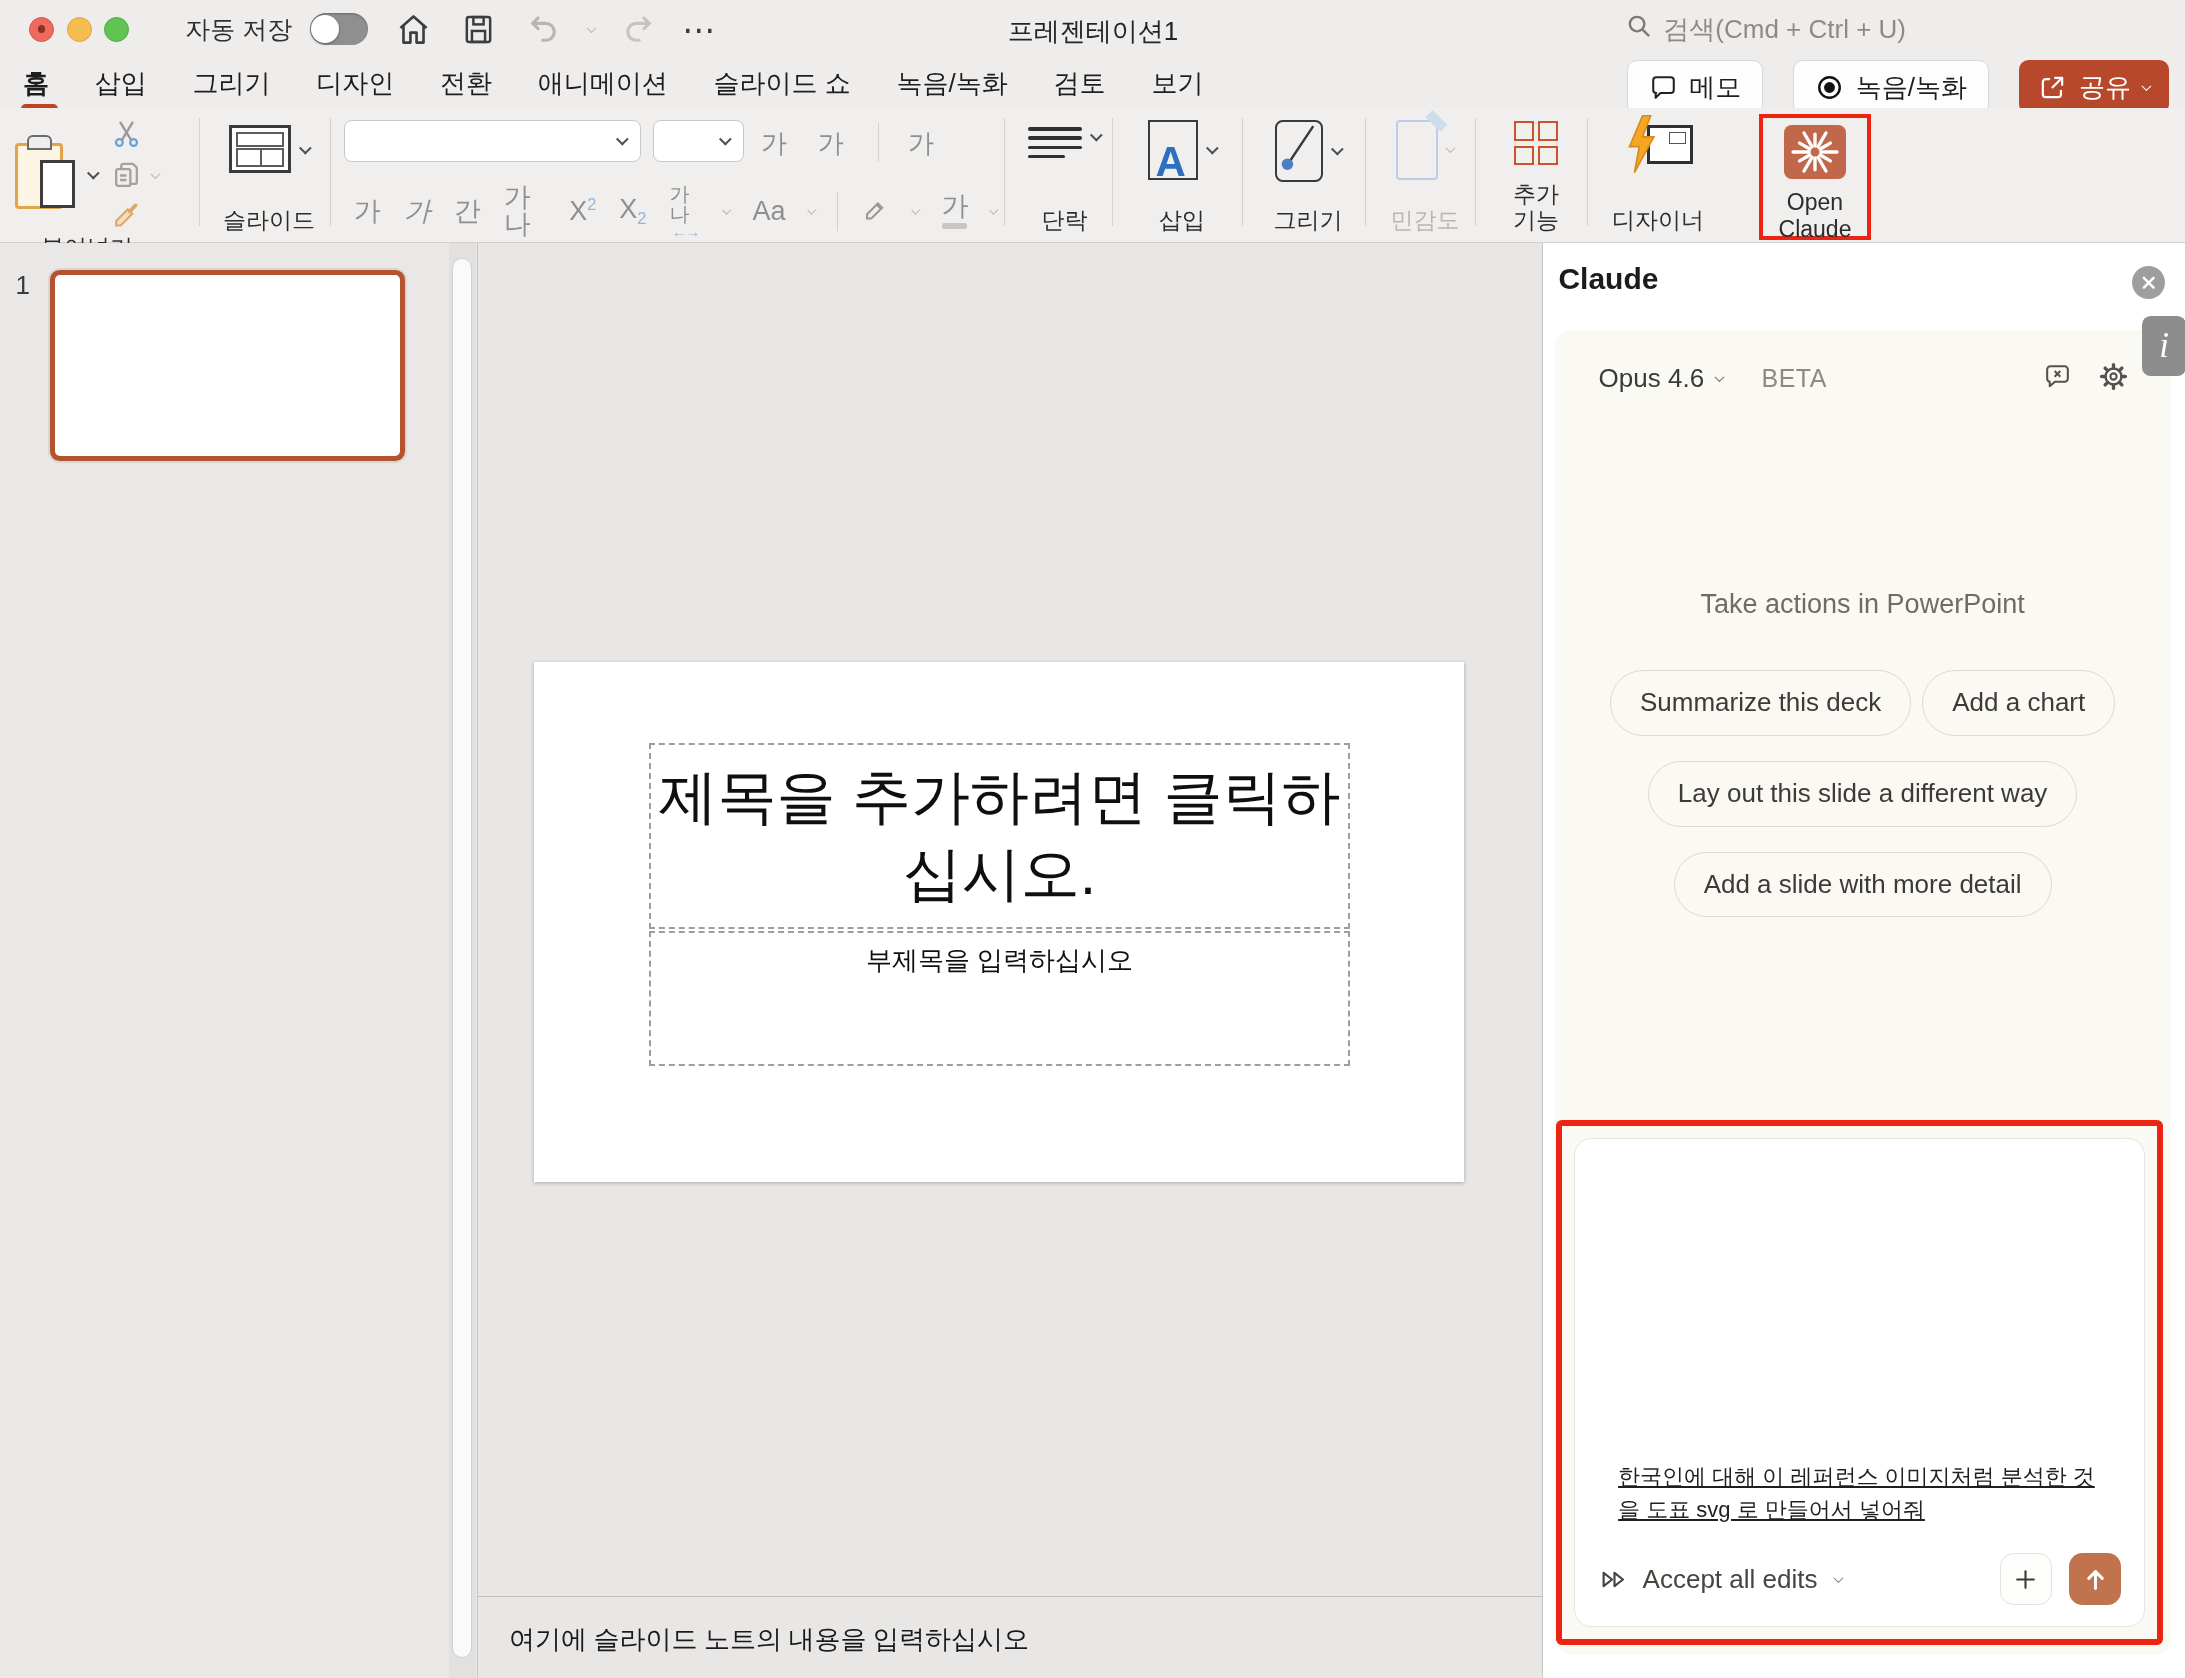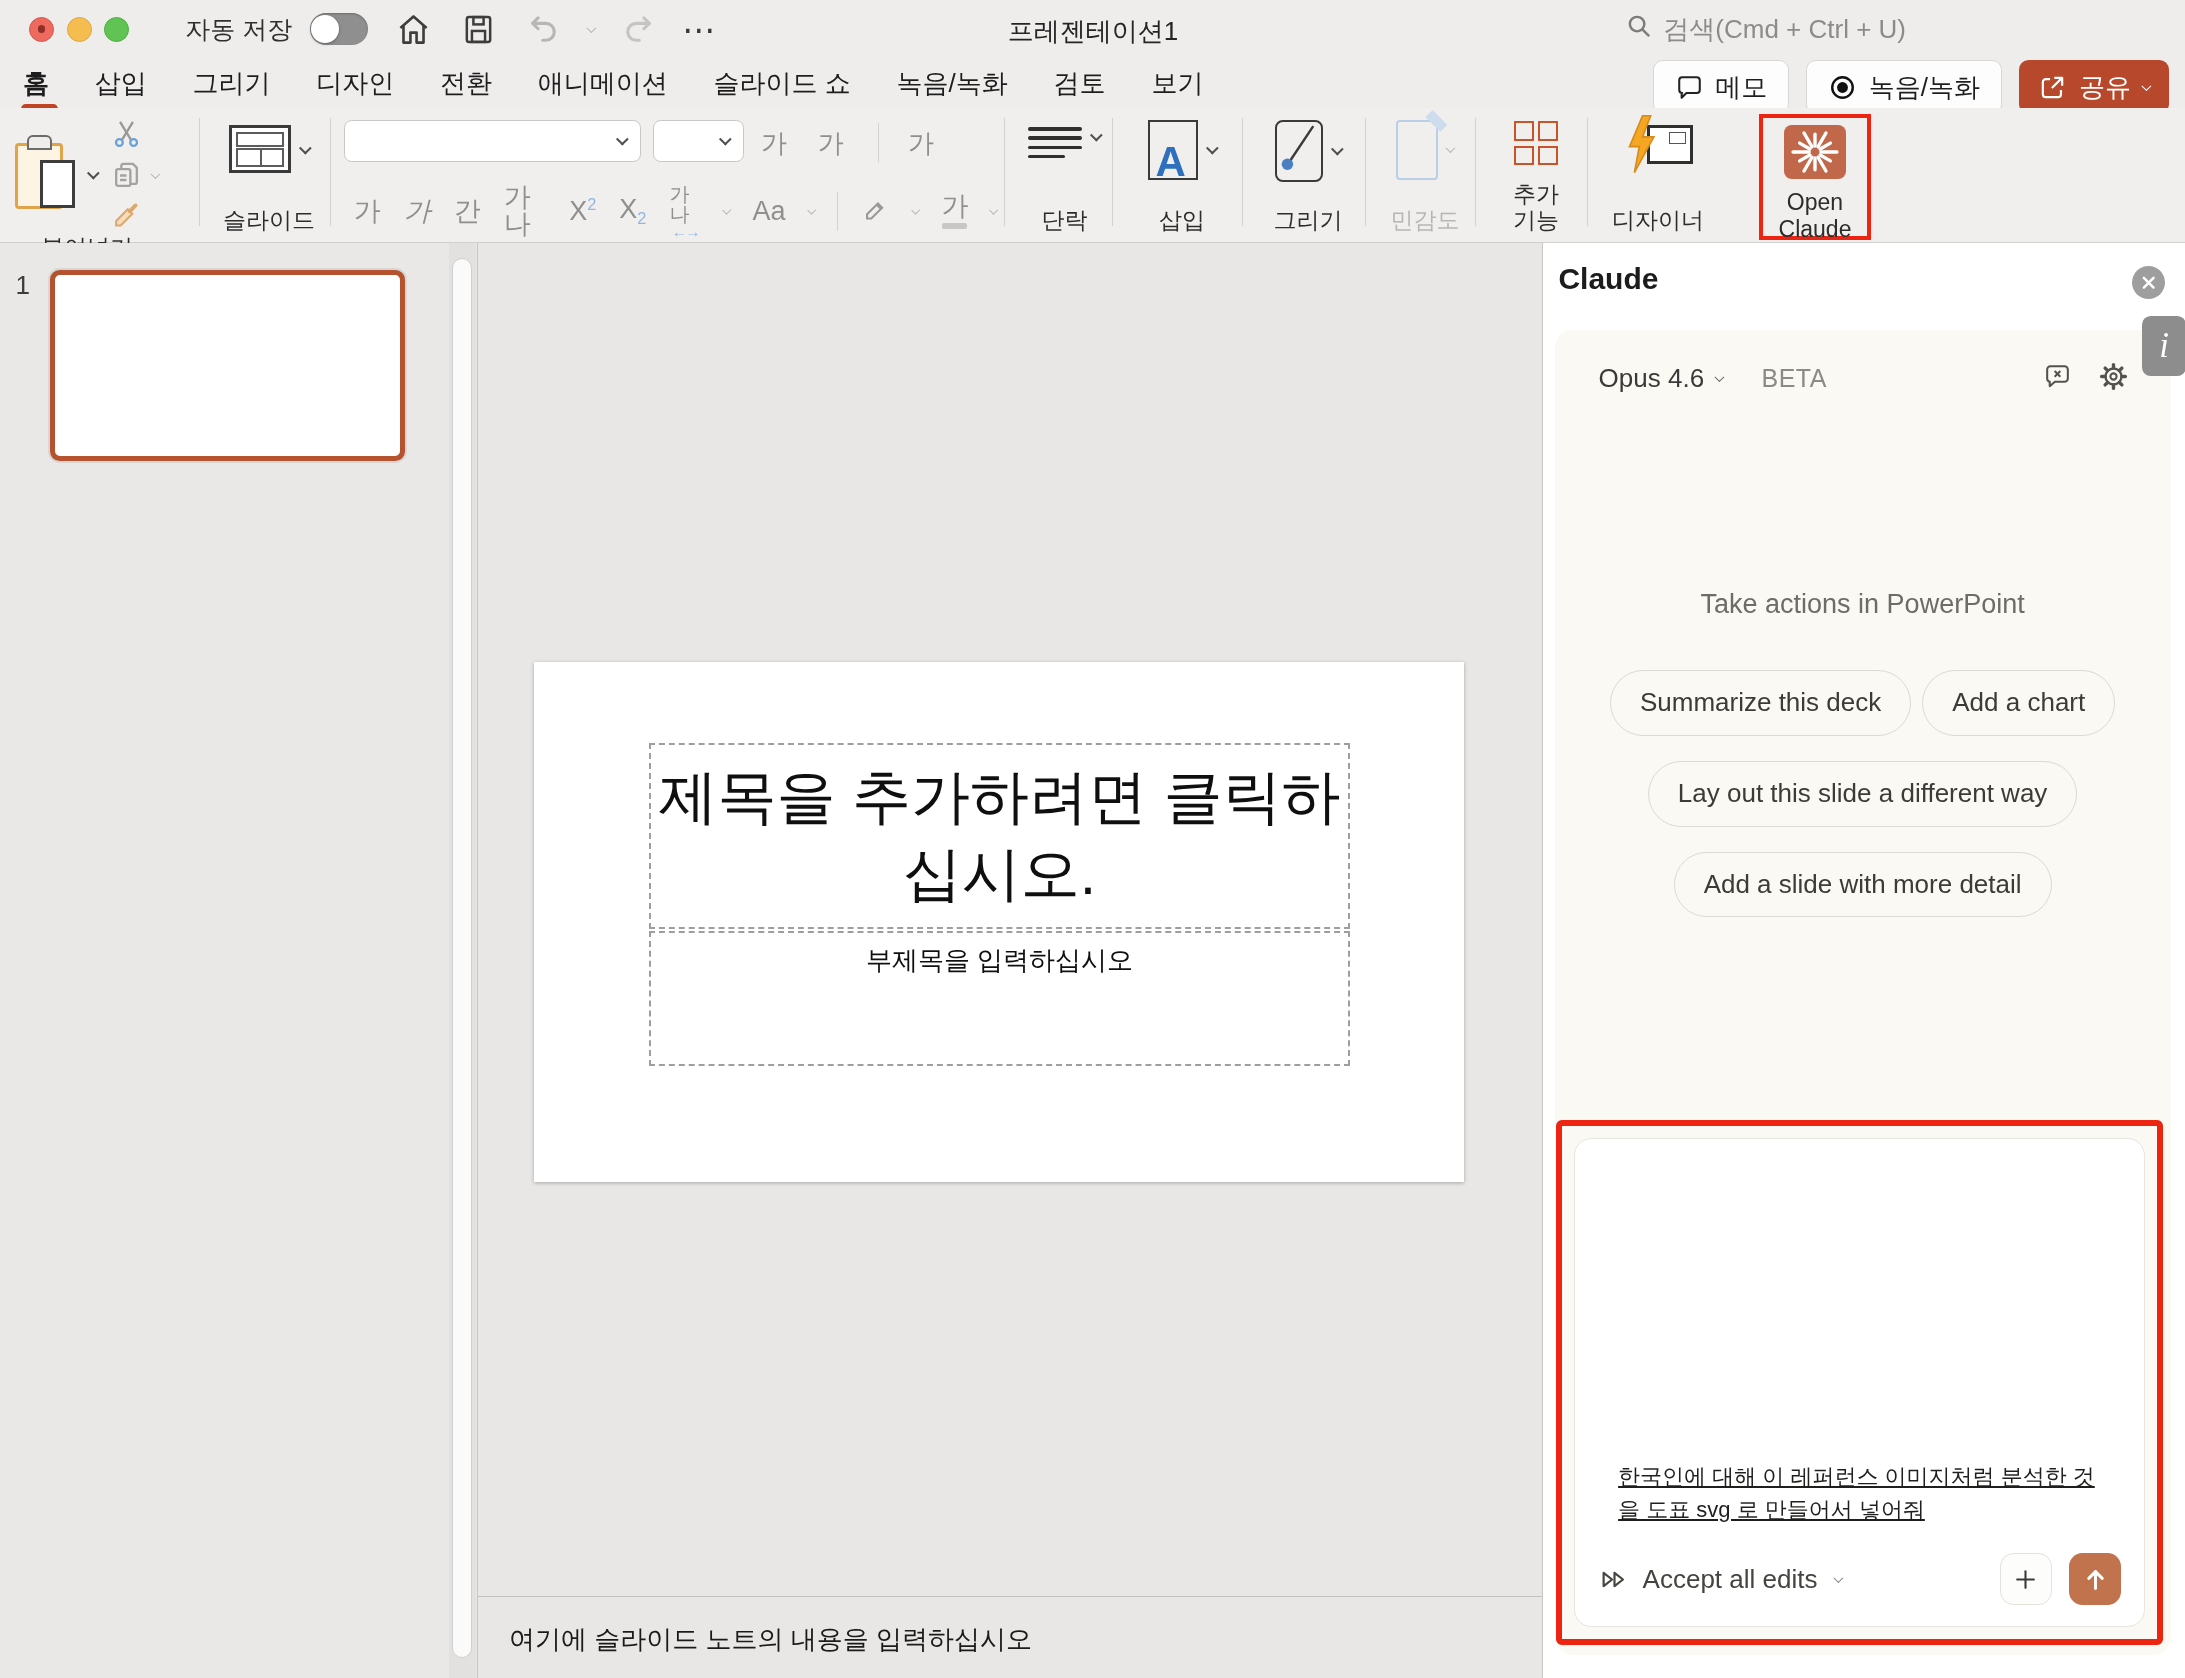--- a/index.html
+++ b/index.html
@@ -23,21 +23,21 @@
   .more-glyph { font-size:33px; color:#3a3a3a; letter-spacing:1.9px; }
   .doc-title { position:absolute; left:50%; transform:translateX(-50%); top:13.5px; font-size:26px; color:#242424; }
   .search { position:absolute; right:280px; top:11.6px; display:flex; align-items:flex-start; gap:9.7px; color:#8d8b89; font-size:26px; }
 
   
   .tabrow { position:absolute; left:0; top:58px; width:100%; height:50px; background:#efedec; }
   .tabs { display:flex; gap:42px; padding-left:21px; align-items:center; height:100%; }
   .tab { font-size:26px; color:#1d1d1d; position:relative; padding:3.9px 1.9px; }
   .tab.sel { font-weight:bold; }
   .tab.sel::after { content:""; position:absolute; left:0; bottom:-9.7px; width:37px; height:9.7px; border-radius:4.8px; background:#c04423; }
-  .quick { position:absolute; right:17.4px; top:1.9px; display:flex; gap:17px; align-items:center; }
+  .quick { position:absolute; right:17.4px; top:1.9px; display:flex; gap:30px; align-items:center; }
   .pillbtn { display:flex; align-items:center; gap:11.6px; background:#fdfdfd; border:1px solid #d9d7d5; border-radius:9.7px; padding:8.7px 21px; font-size:26px; color:#1e1e1e; }
   .sharebtn { display:flex; align-items:center; gap:11.6px; background:#b8482b; border-radius:9.7px; padding:9.7px 19.3px; font-size:26px; color:#fff; }
 
   
   .ribbon { position:absolute; left:0; top:108px; width:100%; height:135px; background:#f1efee; border-bottom:1px solid #d2d0ce; box-shadow:0 1.9px 2.9px rgba(0,0,0,.06); }
   .vdiv { position:absolute; top:9.7px; height:108px; width:1px; background:#d4d2d0; }
   .rgroup { position:absolute; top:5.8px; height:124px; display:flex; flex-direction:column; align-items:center; }
   .rlabel { font-size:23px; color:#2c2c2c; margin-top:auto; padding-bottom:3.9px; text-align:center; line-height:1.15; white-space:nowrap; }
   .rlabel.dis { color:#b8b6b4; }
   .icon-chev { display:flex; align-items:center; gap:9.7px; }
@@ -106,21 +106,21 @@
   .pane-sep { position:absolute; left:477px; top:0; width:1px; height:100%; background:#c8c6c4; }
 
   .editor { position:absolute; left:478px; top:0; width:1064px; height:100%; background:#e9e7e6; }
   .canvas { position:absolute; left:56px; top:419px; width:930px; height:520px; background:#fff; box-shadow:0 1px 3.9px rgba(0,0,0,.28); }
   .ph { position:absolute; border:2.9px dashed #9e9e9e; }
   .ph.title { left:115px; top:81px; width:701px; height:186px; display:flex; align-items:center; justify-content:center; }
   .ph.title .t { font-size:59px; color:#0f0f0f; text-align:center; line-height:1.3; word-break:break-all; padding:0 5.8px; }
   .ph.sub { left:115px; top:269px; width:701px; height:135px; }
   .ph.sub .t { font-size:26px; color:#0f0f0f; text-align:center; margin-top:9.7px; }
   .notes-div { position:absolute; left:0; top:1353px; width:100%; height:1px; background:#c2c0be; }
-  .notes-text { position:absolute; left:31px; top:1379px; font-size:26px; color:#1a1a1a; }
+  .notes-text { position:absolute; left:31px; top:1379px; font-size:26px; color:#1a1a1a;font-family:Liberation Serif, serif; }
   .editor-sep { position:absolute; left:1542px; top:0; width:1px; height:100%; background:#c8c6c4; }
 
   
   .claude { position:absolute; left:1543px; top:0; width:643px; height:1435px; background:#fff; }
   .cl-header { position:absolute; left:15.4px; top:19.3px; font-size:30px; font-weight:bold; color:#1c1c1c; }
   .cl-close { position:absolute; right:21px; top:23px; width:33px; height:33px; border-radius:50%; background:#9e9e9e; display:flex; align-items:center; justify-content:center; }
   .cl-surface { position:absolute; left:11.6px; top:87px; right:15.4px; bottom:23px; background:#faf9f3; border-radius:17.4px; }
   .cl-info { position:absolute; right:0; top:73px; width:44px; height:60px; background:#8d8d8d; border-radius:8.7px; display:flex; align-items:center; justify-content:center; font-family:"Liberation Serif","DejaVu Serif",serif; font-style:italic; font-size:35px; color:#fff; z-index:5; }
   .model-row { position:absolute; left:44px; right:42px; top:31px; display:flex; align-items:center; }
   .model-name { font-size:26px; color:#3a3a38; }

